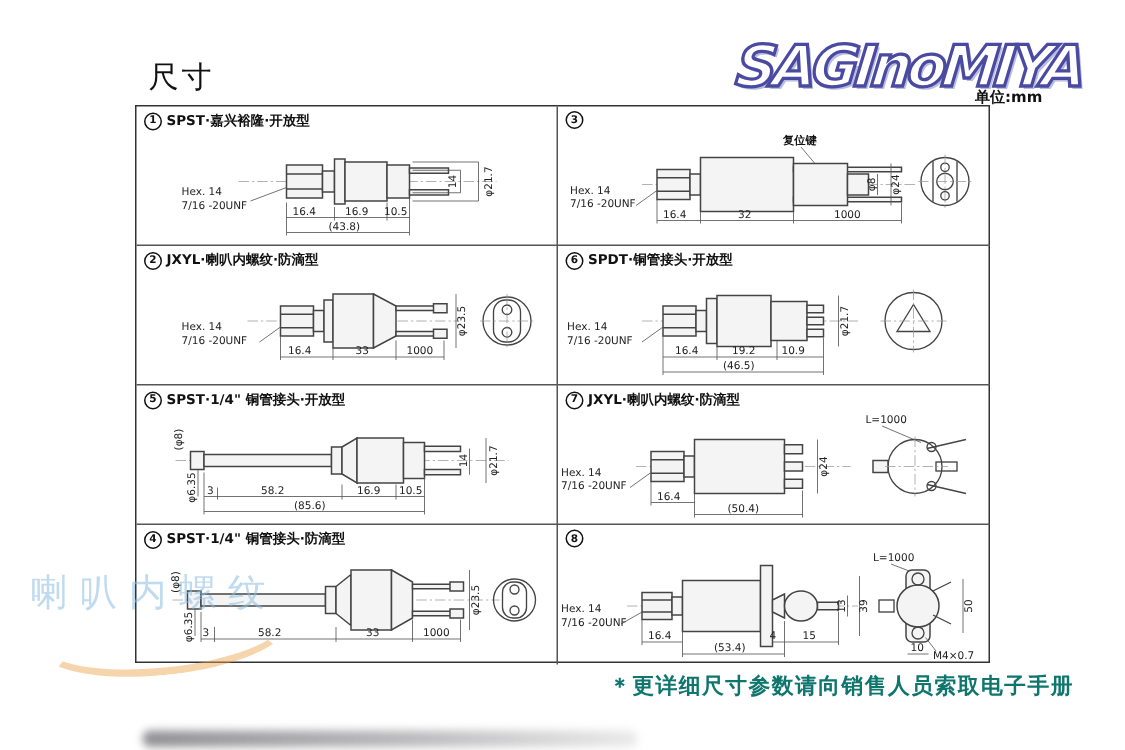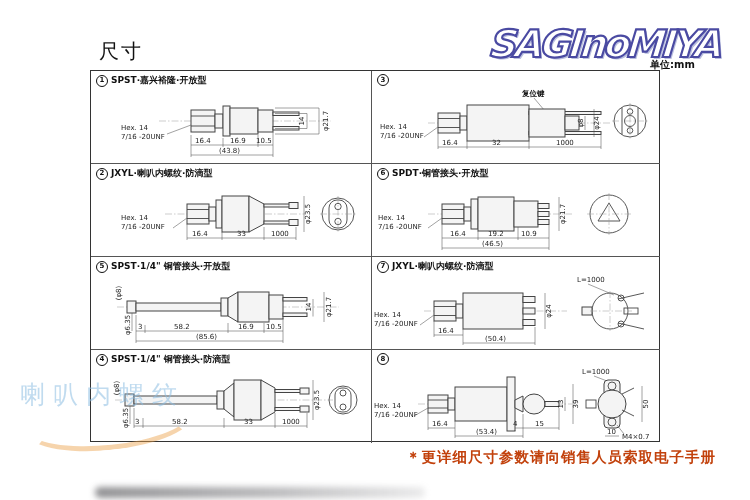--- a/index.html
+++ b/index.html
@@ -21,21 +21,21 @@
   .cell-title{display:flex;align-items:center;gap:3px;padding:3px 0 0 5px;font-size:9px;font-weight:bold;white-space:nowrap}
   .cnum{display:inline-flex;align-items:center;justify-content:center;width:10px;height:10px;
         border:1px solid #111;border-radius:50%;font-size:7px;font-weight:bold;flex:none;line-height:1}
   svg.draw{position:absolute;left:0;top:14px}
   .outline{fill:#f4f4f4;stroke:#444;stroke-width:1}
   .thin{fill:none;stroke:#444;stroke-width:0.9}
   .dim{stroke:#555;stroke-width:0.55;fill:none}
   .cl{stroke:#999;stroke-width:0.5;stroke-dasharray:7 2 1.5 2}
   text.d{font-size:7px;fill:#222}
   text.lbl{font-size:7.5px;fill:#111;font-weight:bold}
-  .footnote{position:absolute;right:34px;top:448px;font-size:14.5px;font-weight:bold;color:#c2410c;letter-spacing:1px}
+  .footnote{position:absolute;right:34px;top:448px;font-size:14.5px;font-weight:bold;color:#0f766e;letter-spacing:1px}
   .wm{position:absolute;left:20px;top:378px;width:220px;pointer-events:none}
   .wm-letters{font-size:48px;font-weight:bold;font-style:italic;color:rgba(130,180,220,0.5);letter-spacing:1px;line-height:1.1}
   .wm-arc{position:absolute;left:4px;top:16px;width:160px;height:46px;border:5px solid transparent;
           border-bottom-color:rgba(235,160,70,0.45);border-radius:50%;transform:rotate(-6deg)}
   .wm-cn{font-size:25px;color:rgba(140,190,225,0.55);letter-spacing:8px;margin-top:0;white-space:nowrap}
   .smear{position:absolute;left:95px;top:487px;width:330px;height:11px;border-radius:5px;
          background:linear-gradient(90deg,rgba(55,55,60,0.55),rgba(85,85,90,0.4) 55%,rgba(120,120,125,0.15));
          filter:blur(3px)}
 </style>
 </head>

